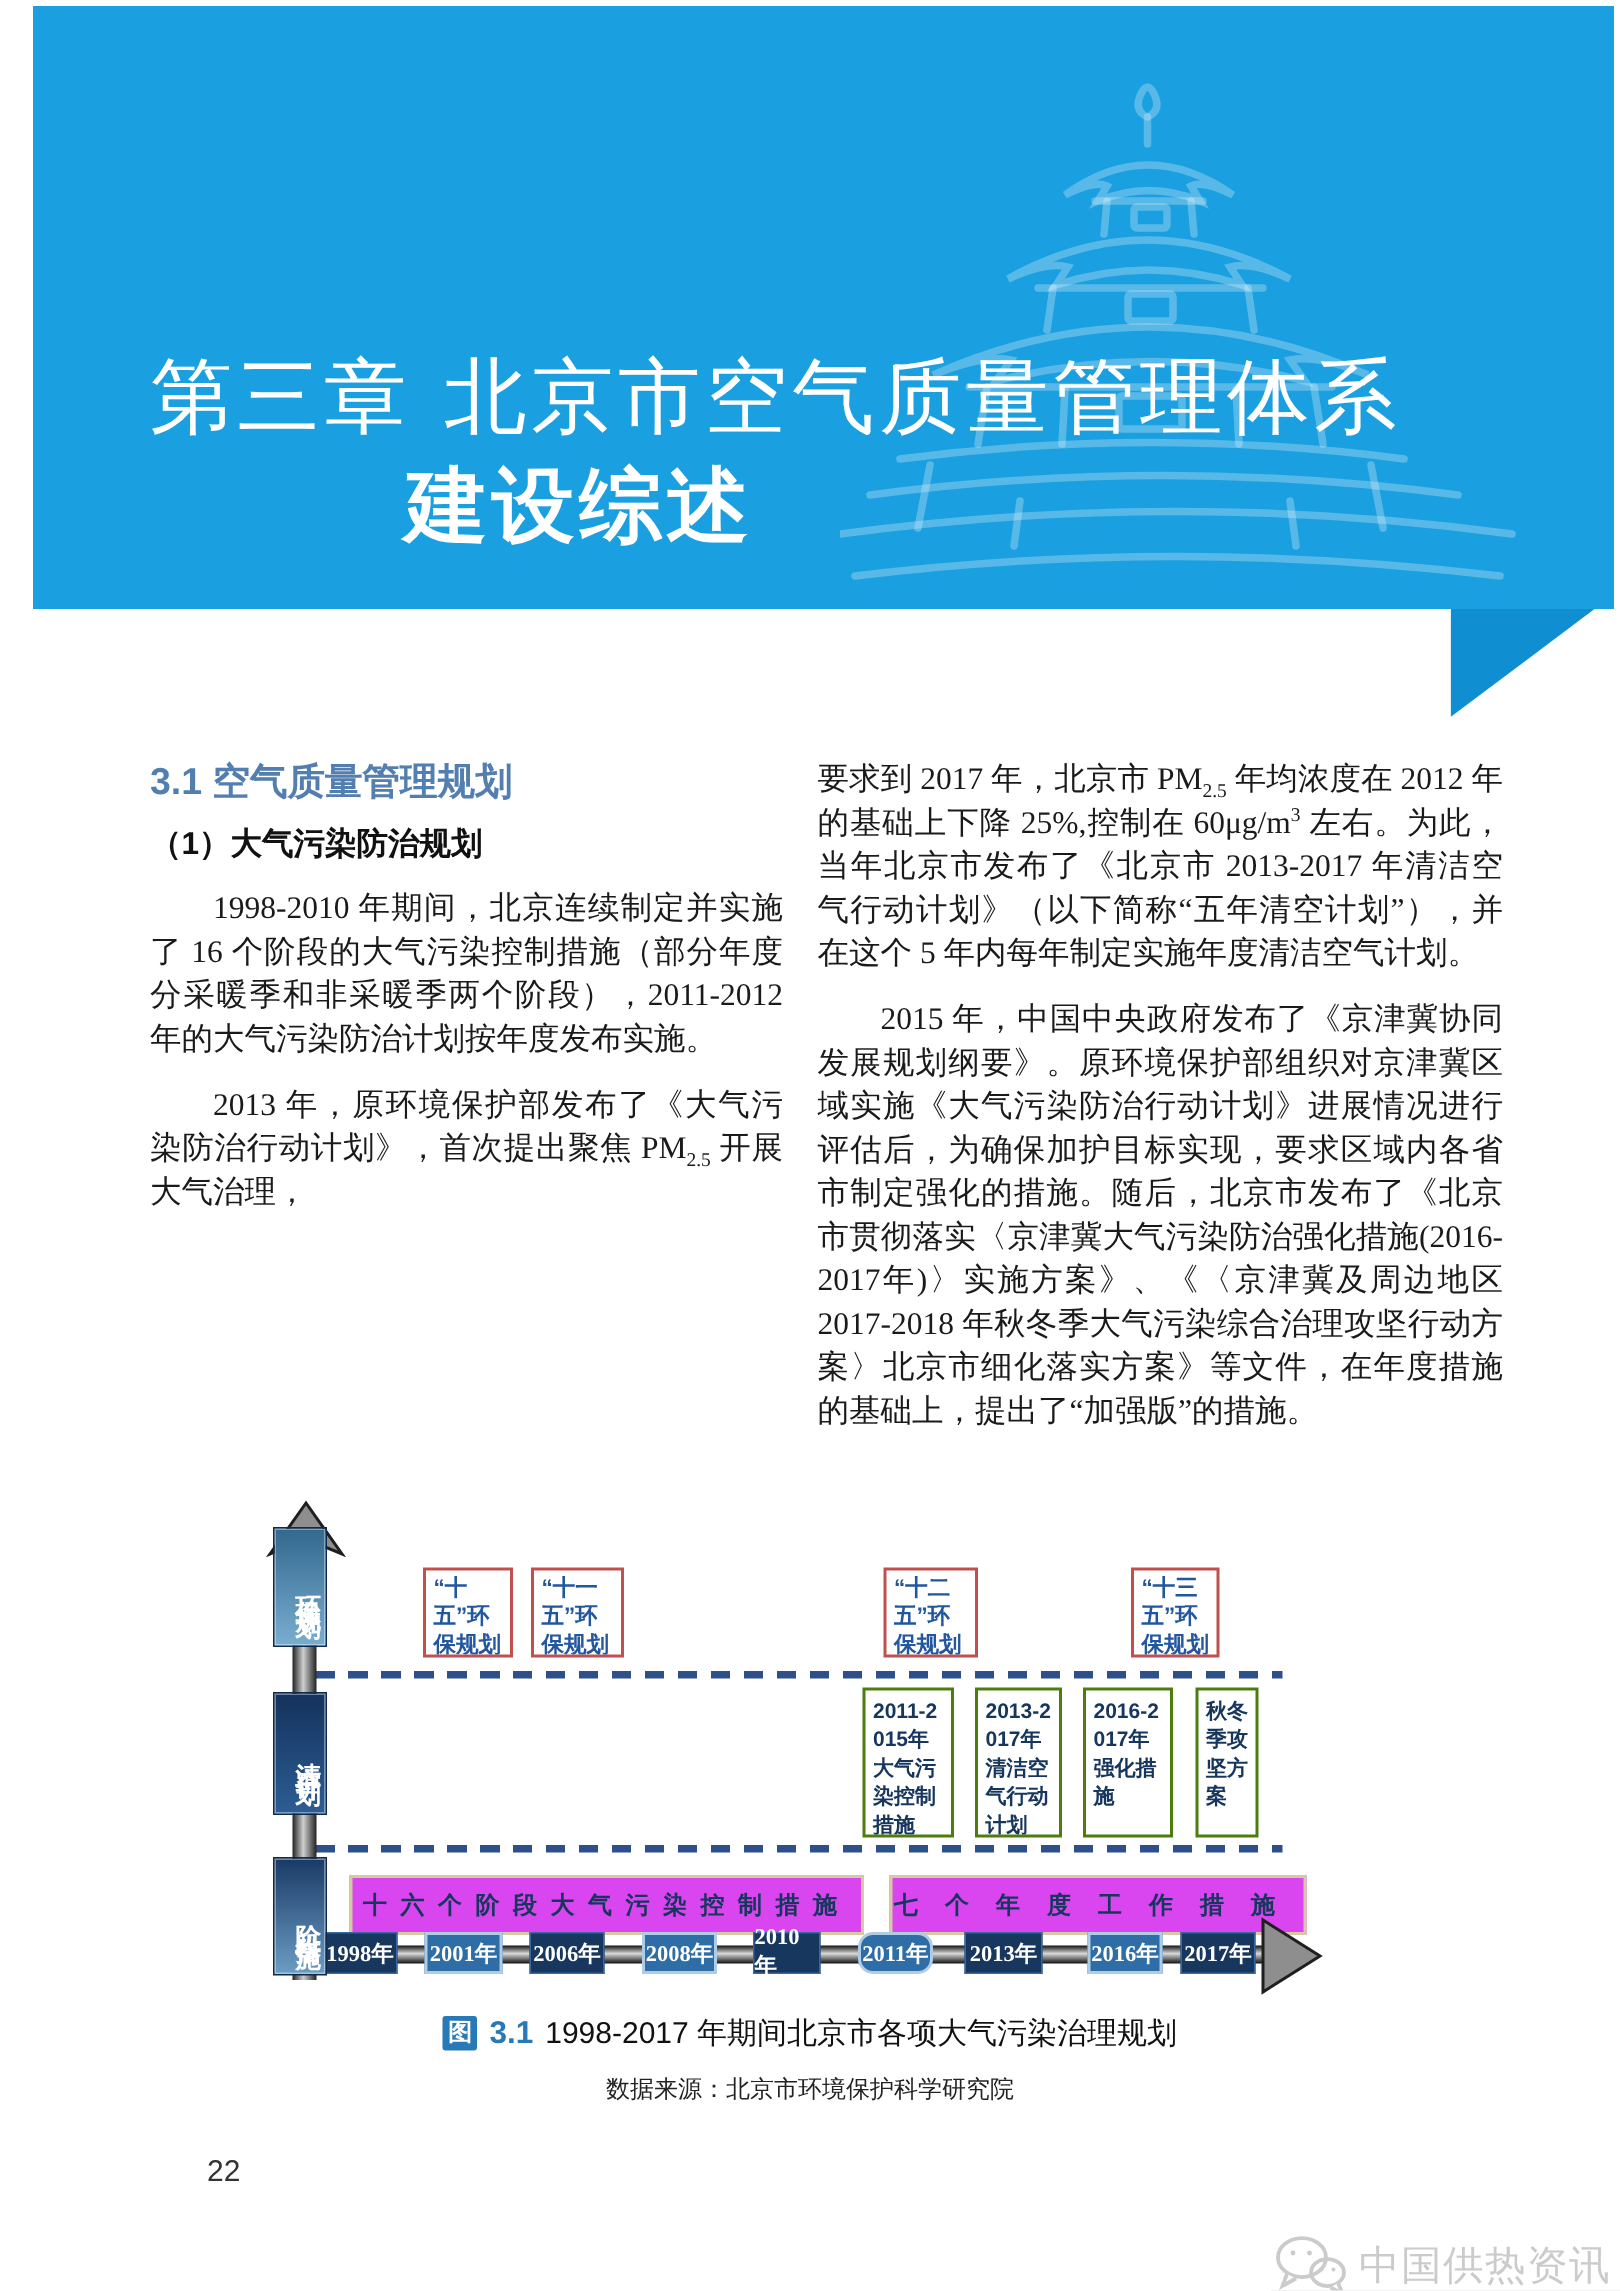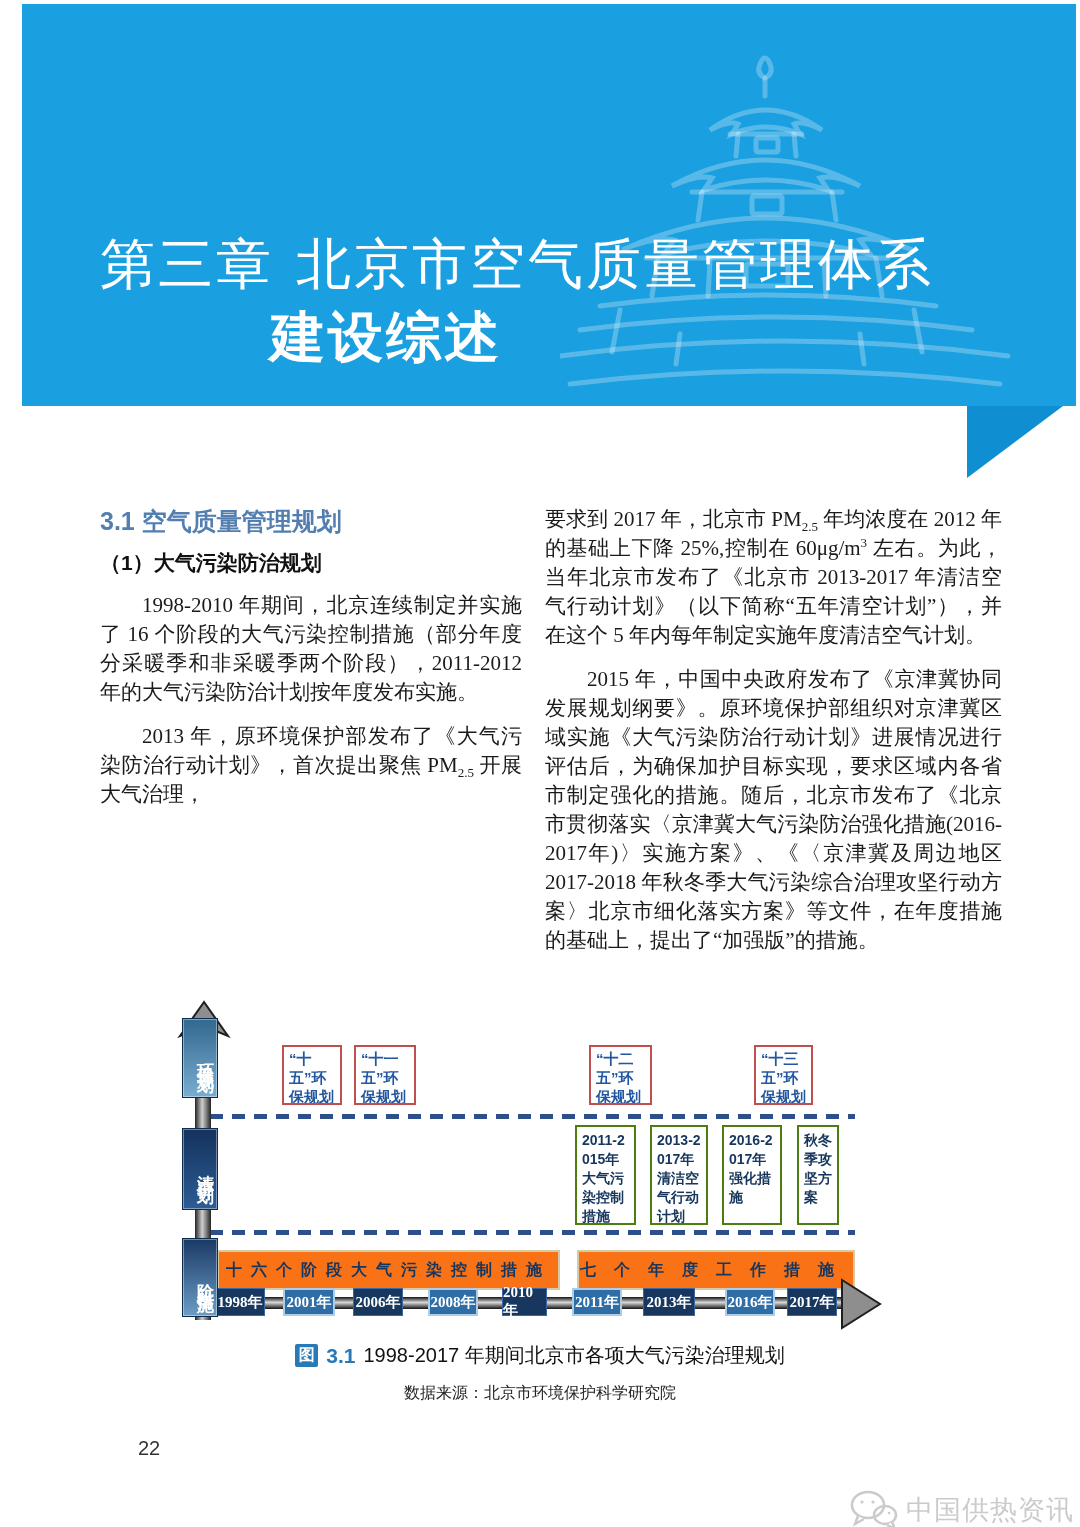--- a/index.html
+++ b/index.html
@@ -46,23 +46,23 @@
   .dash{position:absolute;left:60px;width:645px;height:5px;z-index:0;
         background:repeating-linear-gradient(90deg,#2d4f8a 0 13px,transparent 13px 22px);}
   .dash.d1{top:114px;}
   .dash.d2{top:230px;}
   .pbox{position:absolute;top:45px;height:60px;background:#fff;border:2px solid #c0504d;
         color:#2257a0;font-weight:bold;font-size:15px;line-height:19px;padding:2px 5px;
         box-sizing:border-box;overflow:hidden;}
   .abox{position:absolute;top:125px;height:100px;background:#fff;border:2px solid #4d7c0f;
         color:#17365d;font-weight:bold;font-size:14px;line-height:19px;padding:4px 5px;
         box-sizing:border-box;word-break:break-all;overflow:hidden;}
-  .sbox{position:absolute;top:250px;height:40px;background:#f97316;border:2px solid #d6c9a3;
+  .sbox{position:absolute;top:250px;height:40px;background:#d946ef;border:2px solid #d6c9a3;
         color:#17365d;font-weight:bold;display:flex;align-items:center;justify-content:center;
-        box-sizing:border-box;white-space:nowrap;overflow:hidden;}
+        box-sizing:border-box;white-space:nowrap;overflow:hidden;margin-left:16px;}
   .sbox.s1{left:67px;width:343px;font-size:16px;letter-spacing:9px;}
   .sbox.s2{left:427px;width:278px;font-size:16px;letter-spacing:18px;}
   .tbar{position:absolute;left:61px;top:297px;width:635px;height:12px;
         background:linear-gradient(180deg,#111,#d9d9d9 45%,#111);}
   .ybox{position:absolute;top:288px;height:28px;color:#fff;font-weight:bold;font-size:15px;
         display:flex;align-items:center;justify-content:center;box-sizing:border-box;
         font-family:"Liberation Serif","DejaVu Serif",serif;z-index:2;}
   .ybox.dark{background:#17375e;border:1px solid #3a67a0;}
   .ybox.med{background:#2f6da6;border:2px solid #aecce4;}
 
@@ -170,21 +170,21 @@
     <div class="tbar"></div>
     <svg class="arrow-right" style="left:690px;top:276px;" width="42" height="56" viewBox="0 0 42 56">
       <polygon points="2,4 2,52 40,28" fill="#8e8e8e" stroke="#1f1f1f" stroke-width="2"></polygon>
     </svg>
 
     <div class="ybox dark" style="left:65px;width:50px;">1998年</div>
     <div class="ybox med" style="left:133px;width:52px;">2001年</div>
     <div class="ybox dark" style="left:203px;width:50px;">2006年</div>
     <div class="ybox med" style="left:278px;width:50px;">2008年</div>
     <div class="ybox dark" style="left:352px;width:45px;">2010年</div>
-    <div class="ybox med" style="left:422px;width:50px;">2011年</div>
+    <div class="ybox med" style="left:422px;width:50px;border-radius:10px;">2011年</div>
     <div class="ybox dark" style="left:493px;width:52px;">2013年</div>
     <div class="ybox med" style="left:575px;width:50px;">2016年</div>
     <div class="ybox dark" style="left:637px;width:50px;">2017年</div>
   </div>
 
   <div class="fig-caption">
     <span class="cap-icon">图</span>
     <span class="cap-no">3.1</span>
     <span class="cap-text">1998-2017 年期间北京市各项大气污染治理规划</span>
   </div>

